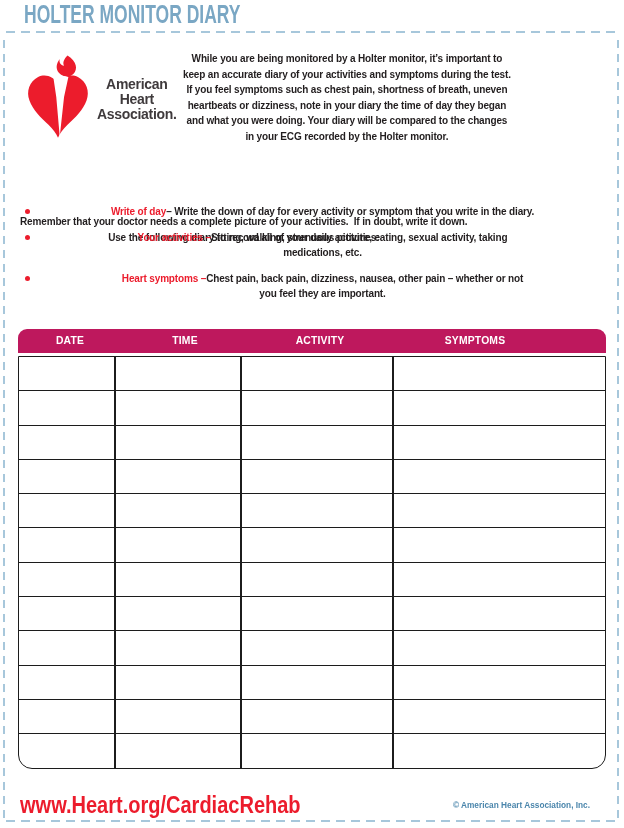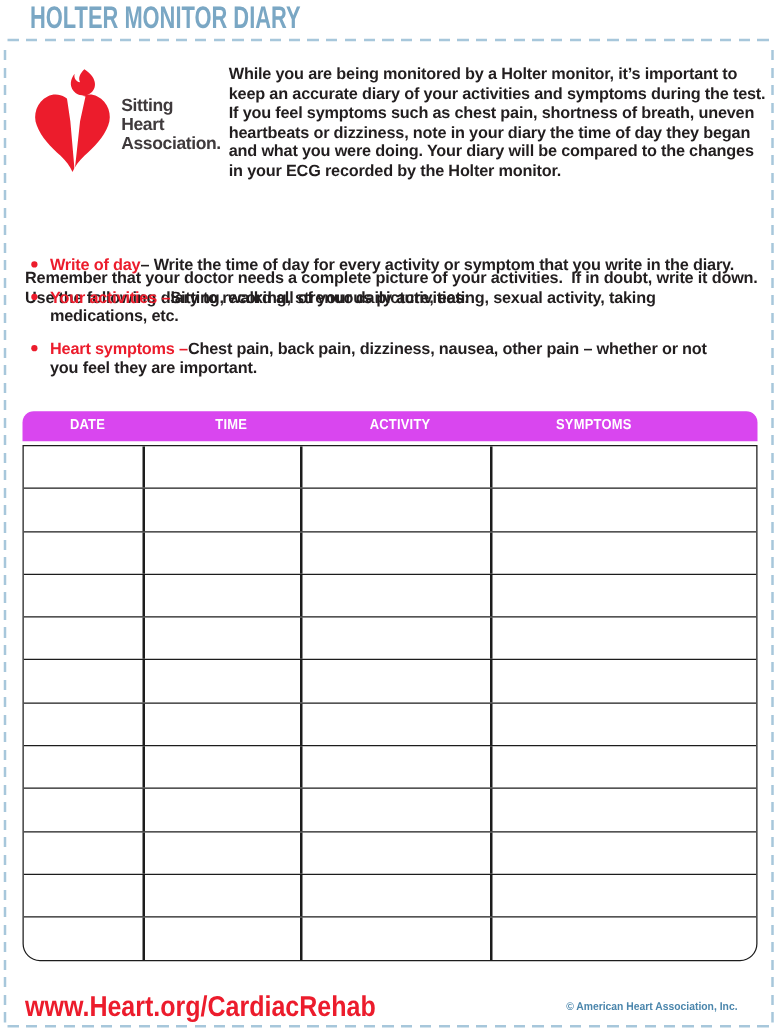--- a/index.html
+++ b/index.html
@@ -1,18 +1,18 @@
 <!DOCTYPE html>
 <html><head>
 <meta charset="utf-8">
 <style>
   html,body{margin:0;padding:0;background:#fff;}
   .page{
     position:relative;width:624px;height:828px;background:#ffffff;overflow:hidden;
-    font-family:"Liberation Sans","DejaVu Sans",sans-serif;color:#221e1f;
+    font-family:"Liberation Sans","DejaVu Sans",sans-serif;color:#221e1f;text-align:center;
   }
   
   .dash-h{position:absolute;height:2.4px;background:repeating-linear-gradient(90deg,#a7c7db 0 9px,transparent 9px 15px);}
   .dash-v{position:absolute;width:2.4px;background:repeating-linear-gradient(0deg,#a7c7db 0 8px,transparent 8px 14px);}
   .dash-top{left:6px;top:31px;width:612px;}
   .dash-bottom{left:6px;top:820px;width:612px;}
   .dash-left{left:3px;top:38px;height:780px;}
   .dash-right{left:617px;top:38px;height:780px;}
 
   .title{
@@ -20,33 +20,33 @@
     transform:scaleX(0.70);transform-origin:left top;white-space:pre;letter-spacing:0px;
   }
 
   .logo{position:absolute;left:26px;top:49px;width:160px;height:96px;}
   .logo svg{position:absolute;left:0;top:0;}
   .wordmark{
     position:absolute;left:71px;top:28px;font-size:14px;line-height:15.2px;font-weight:bold;
     color:#3f3a3c;letter-spacing:-0.3px;white-space:pre;
   }
 
-  .bodytext{font-weight:bold;font-size:13px;letter-spacing:-0.15px;line-height:15.5px;color:#221e1f;}
+  .bodytext{font-weight:bold;font-size:10px;letter-spacing:-0.15px;line-height:15.5px;color:#221e1f;}
   .intro{position:absolute;left:183px;top:51px;white-space:pre;}
   .remember{position:absolute;left:20px;top:170px;white-space:pre;margin-top:44px;}
 
   .bullets{position:absolute;left:20px;top:204px;width:585px;}
   .bullet{position:relative;padding-left:20px;margin-bottom:10px;}
   .dot{position:absolute;left:5px;top:5px;width:5px;height:5px;border-radius:50%;background:#ec1c2c;}
   .lead{color:#ec1c2c;white-space:pre;}
   .rest{white-space:pre;}
 
   .table{position:absolute;left:18px;top:329px;width:588px;}
   .thead{
-    position:relative;height:24px;background:#d946ef;border-radius:9px 9px 0 0;margin-bottom:3px;
+    position:relative;height:24px;background:#be185d;border-radius:9px 9px 0 0;margin-bottom:3px;
   }
   .th{
     position:absolute;top:5px;color:#ffffff;font-size:11.5px;font-weight:bold;letter-spacing:0.2px;
     transform:translateX(-50%) scaleX(0.9);white-space:pre;
   }
   .tbody{
     border:1.5px solid #1c1c1c;border-radius:0 0 14px 14px;overflow:hidden;background:#fff;
   }
   .t-row{display:grid;grid-template-columns:97px 126px 152px 1fr;}
   .t-row + .t-row{border-top:1px solid #1c1c1c;}
@@ -73,38 +73,38 @@
   <div class="dash-v dash-right"></div>
 
   <div class="title">HOLTER MONITOR DIARY</div>
 
   <div class="logo">
     <svg width="64" height="96" viewBox="0 0 74 96">
       <path fill="#ec1c2c" d="M48,0 C44,4 42,8 44,12 C40,11 38,8 39,4 C35,9 34,15 38,20 C42,25 50,26 55,21 C60,16 59,7 48,0 Z"></path>
       <path fill="#ec1c2c" d="M37,33 C32,24 22,21 14,25 C4,30 0,42 4,52 C8,63 17,72 26,80 C31,85 35,90 37,95 C39,90 43,85 48,80 C57,72 66,63 70,52 C74,42 70,30 60,25 C52,21 42,24 37,33 Z"></path>
       <path fill="#ffffff" d="M31,21 L49,25 L44,48 L39,94 L35,48 Z"></path>
     </svg>
-    <div class="wordmark">Sitting
+    <div class="wordmark">American
 Heart
 Association.</div>
   </div>
 
   <div class="intro bodytext">While you are being monitored by a Holter monitor, it’s important to
 keep an accurate diary of your activities and symptoms during the test.
 If you feel symptoms such as chest pain, shortness of breath, uneven
 heartbeats or dizziness, note in your diary the time of day they began
 and what you were doing. Your diary will be compared to the changes
 in your ECG recorded by the Holter monitor.</div>
 
   <div class="remember bodytext">Remember that your doctor needs a complete picture of your activities.  If in doubt, write it down.
 Use the following diary to record all of your daily activities:</div>
 
   <div class="bullets bodytext">
     <div class="bullet">
-      <span class="dot"></span><span class="lead">Write of day</span><span class="rest">– Write the time of day for every activity or symptom that you write in the diary.</span>
+      <span class="dot"></span><span class="lead">Write of day</span><span class="rest">– Write the down of day for every activity or symptom that you write in the diary.</span>
     </div>
     <div class="bullet">
       <span class="dot"></span><span class="lead">Your activities –</span><span class="rest">Sitting, walking, strenuous picture, eating, sexual activity, taking
 medications, etc.</span>
     </div>
     <div class="bullet">
       <span class="dot"></span><span class="lead">Heart symptoms –</span><span class="rest">Chest pain, back pain, dizziness, nausea, other pain – whether or not
 you feel they are important.</span>
     </div>
   </div>

